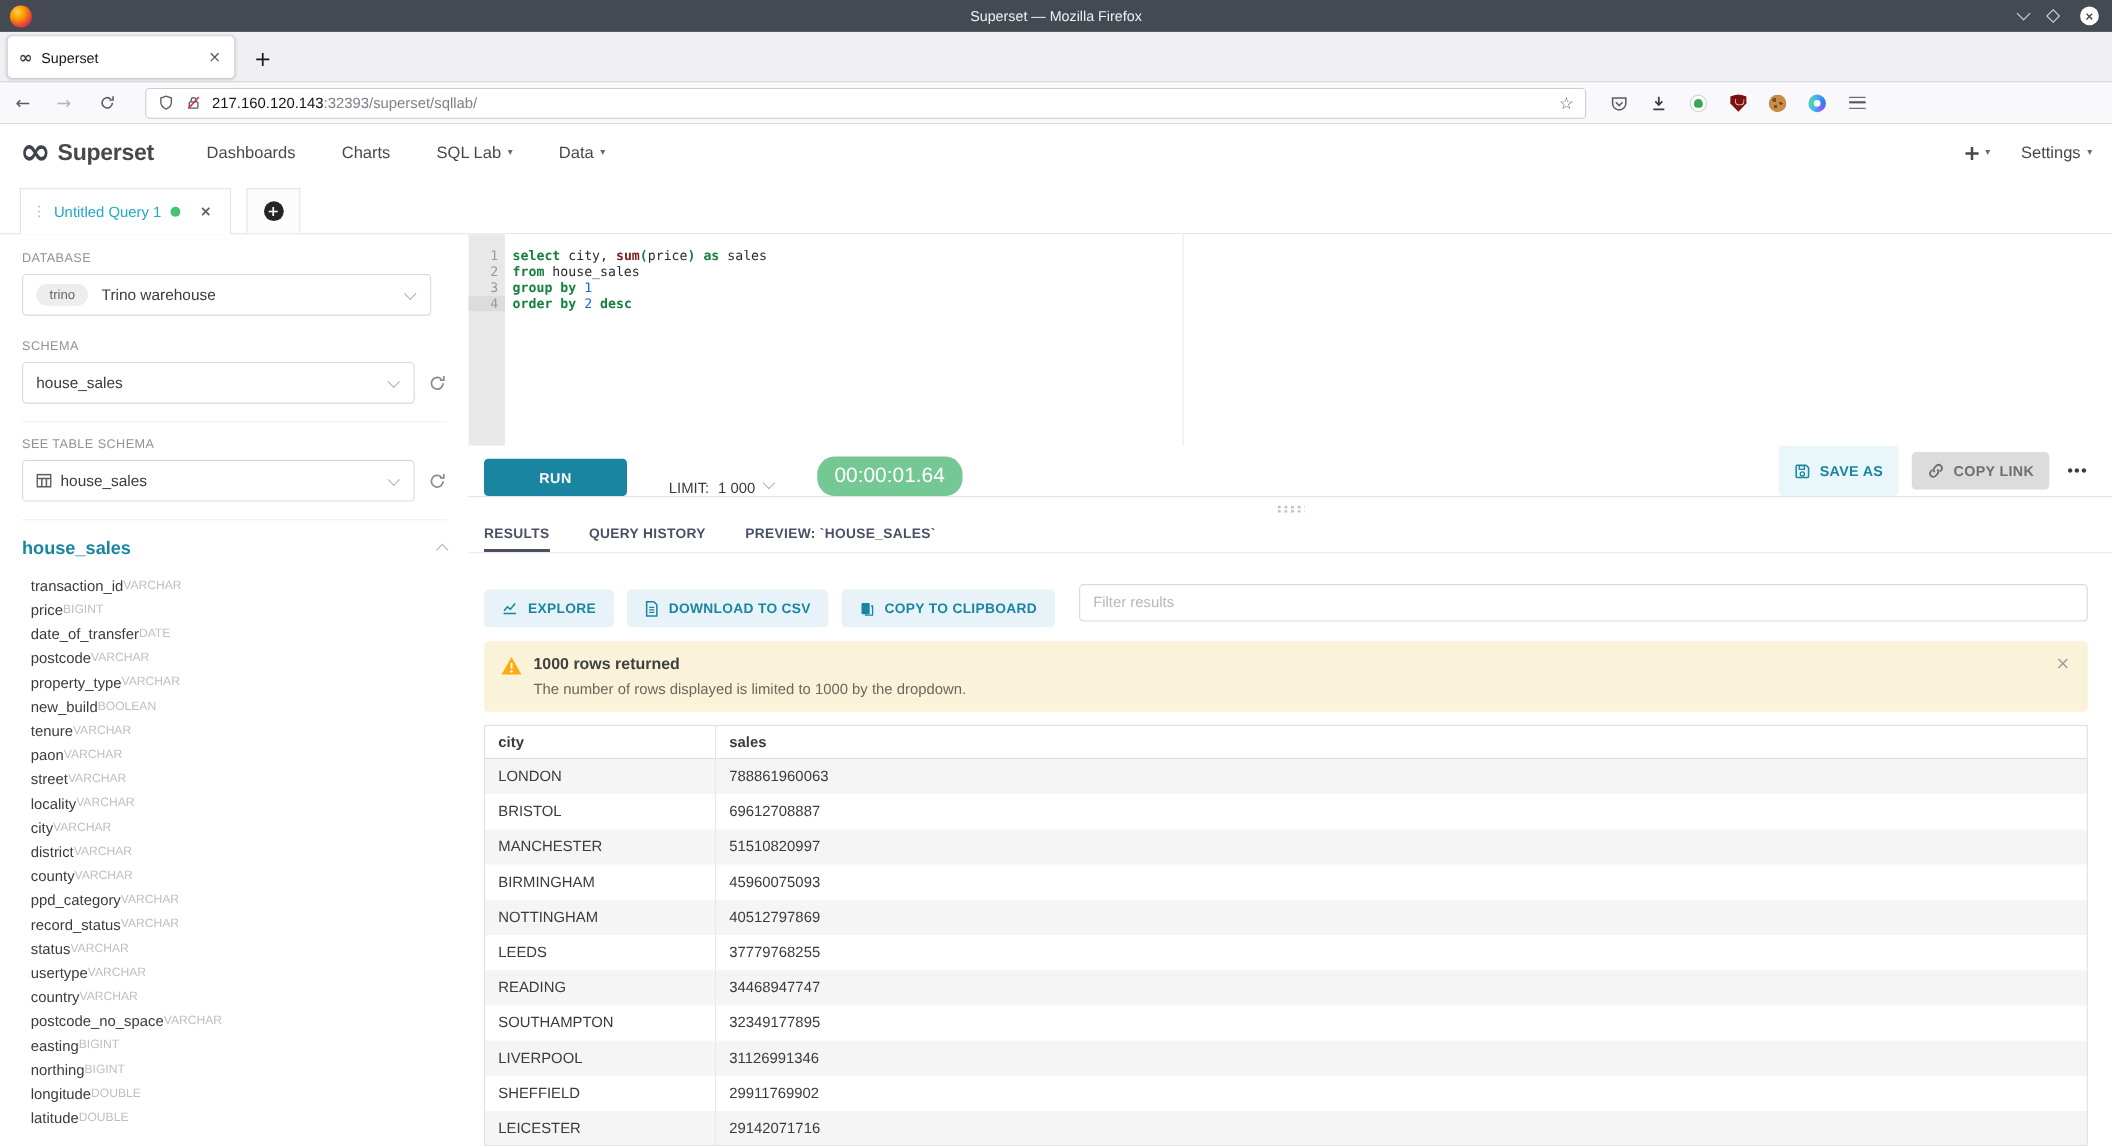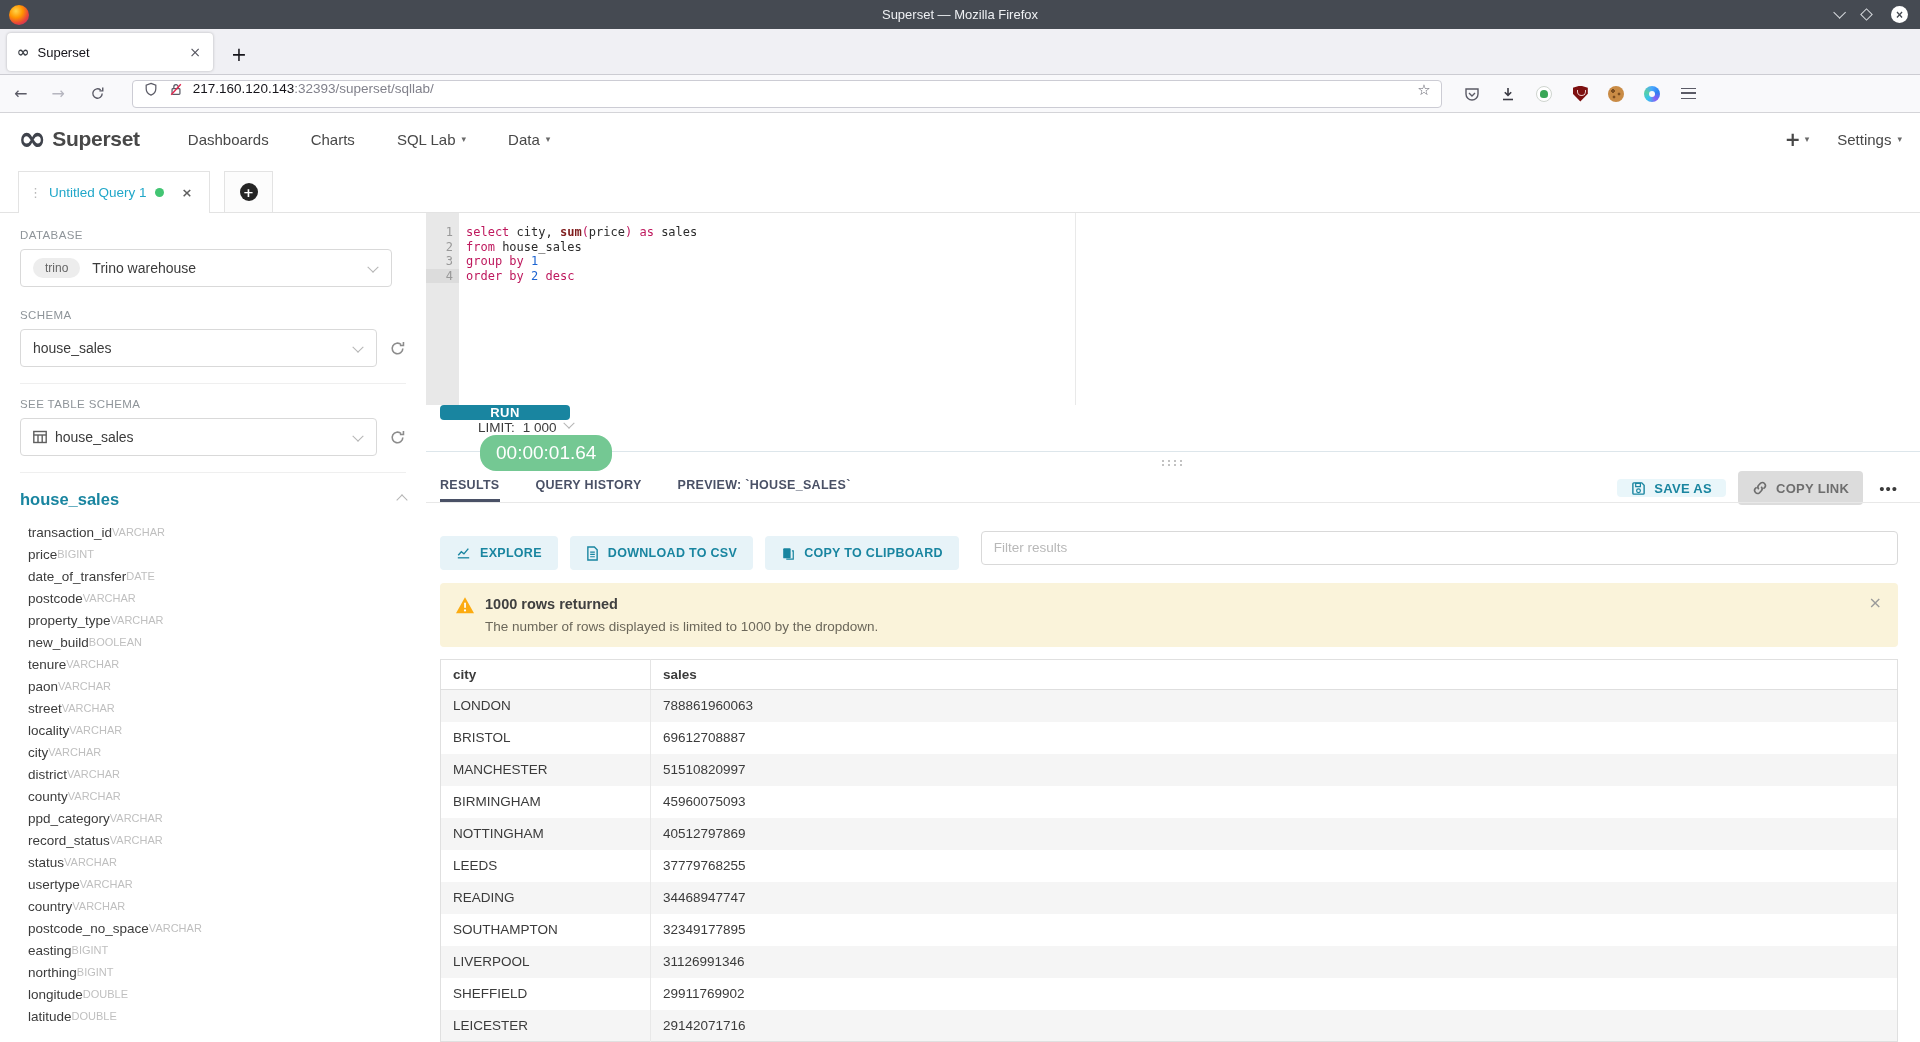--- a/index.html
+++ b/index.html
@@ -27,21 +27,21 @@
   .btab-title { font-size:13px; color:#15141a; flex:1; }
   .btab-close { color:#55555f; font-size:14px; padding:0 2px; }
   .newtab-btn { font-size:19px; color:#15141a; margin:0 0 10px 18px; line-height:1; }
 
   
   .toolbar { height:38px; background:#f9f9fb; border-bottom:1px solid #d4d4d8; display:flex; align-items:center; }
   .nav-arrows { display:flex; align-items:center; gap:24px; margin-left:14px; color:#5b5b66; }
   .arrow { font-size:16px; line-height:1; }
   .arrow.disabled { color:#b6b6bf; }
   .urlbar { width:1310px; height:28px; margin-left:26px; background:#fff; border:1px solid #ccccd4; border-radius:4px;
-    display:flex; padding:0 10px; gap:8px; }
+    display:flex; align-items:center; padding:0 10px; gap:8px; }
   .url-text { font-size:13.5px; color:#15141a; flex:1; white-space:nowrap; }
   .url-text .gray { color:#81818b; }
   .url-star { font-size:15px; color:#5b5b66; }
   .tb-icons { display:flex; align-items:center; gap:19px; margin-left:22px; }
   .tb-ic { width:17px; height:17px; display:flex; align-items:center; justify-content:center; }
   .ic-badger { width:16px; height:16px; border-radius:50%; background:#fff; border:1px solid #cfd5cf; position:relative; }
   .ic-badger::after { content:""; position:absolute; inset:3px; background:#3aa757; border-radius:50% 50% 40% 40%; }
   .ic-ublock { width:15px; height:16px; background:#7d1010; clip-path:polygon(50% 0,100% 14%,100% 52%,50% 100%,0 52%,0 14%); position:relative; }
   .ic-ublock::after { content:""; position:absolute; left:4px; top:4px; width:7px; height:5px; border:1.4px solid #e9c9c9; border-top:none; border-radius:0 0 5px 5px; }
   .ic-cookie { width:16px; height:16px; border-radius:50%; background:#c98b45;
@@ -103,35 +103,35 @@
   .col-type { font-size:11px; color:#bfbfbf; }
 
   
   .editorpane { flex:1; display:flex; flex-direction:column; min-width:0; }
   .editor { height:197px; position:relative; display:flex; background:#fff; }
   .gutter { width:33px; background:#e8e8e8; padding-top:12px; text-align:right; }
   .gutter .ln { font-family:"DejaVu Sans Mono", monospace; font-size:12px; line-height:14.5px; color:#999; padding-right:6px; }
   .gutter .ln.active { background:#dcdcdc; }
   .codearea { flex:1; padding:12px 0 0 7px; position:relative; }
   .codeline { font-family:"DejaVu Sans Mono", monospace; font-size:12px; line-height:14.5px; white-space:pre; color:#2b2b2b; }
-  .tok-kw { font-weight:normal; color:#be185d; }
+  .tok-kw { font-weight:bold; color:#15803d; }
   .tok-fn { font-weight:bold; color:#7f1d1d; }
   .tok-num { color:#1c64d2; }
   .tok-p { color:#2b2b2b; }
   .print-margin { position:absolute; left:616px; top:0; bottom:0; width:1px; background:#e9e9e9; }
 
   
-  .runrow { height:47px; display:flex; align-items:flex-start; padding:0 22px 10px 14px; border-bottom:1px solid #dde6eb;flex-direction:column; }
+  .runrow { height:47px; display:flex; align-items:flex-end; padding:0 22px 0 14px; border-bottom:1px solid #dde6eb; }
   .run-btn { width:130px; height:34px; background:#1985a0; color:#fff; font-size:13px; font-weight:bold; letter-spacing:0.5px;
     border:none; border-radius:4px; display:flex; align-items:center; justify-content:center; }
   .limit { display:flex; align-items:center; gap:8px; margin-left:38px; font-size:13.5px; color:#3b3b3b; }
   .limit .chev { margin-top:-3px; }
   .timer { margin-left:40px; background:#74c893; color:#fff; font-size:19px; padding:7px 16px; border-radius:16px; }
   .run-right { margin-left:auto; display:flex; align-items:center; gap:12px; }
-  .btn-saveas { height:18px; background:#e9f6fa; color:#1985a0; font-weight:bold; font-size:13px; letter-spacing:0.3px;
+  .btn-saveas { height:46px; background:#e9f6fa; color:#1985a0; font-weight:bold; font-size:13px; letter-spacing:0.3px;
     border:none; border-radius:4px; display:flex; align-items:center; gap:8px; padding:0 14px; }
   .btn-copylink { height:34px; background:#dcdcdc; color:#6e6e6e; font-weight:bold; font-size:13px; letter-spacing:0.3px;
     border:none; border-radius:4px; display:flex; align-items:center; gap:8px; padding:0 14px; }
   .more-dots { font-size:15px; color:#3b3b3b; letter-spacing:1px; margin-left:4px; }
 
   
   .griprow { height:21px; display:flex; align-items:center; justify-content:center; }
   .grip { width:26px; height:7px;
     background-image:radial-gradient(circle 1.3px, #c2c2c2 95%, transparent); background-size:6px 4px; }
   .southtabs { display:flex; gap:36px; padding:0 22px 0 14px; border-bottom:1px solid #e8e8e8; height:31px; }

